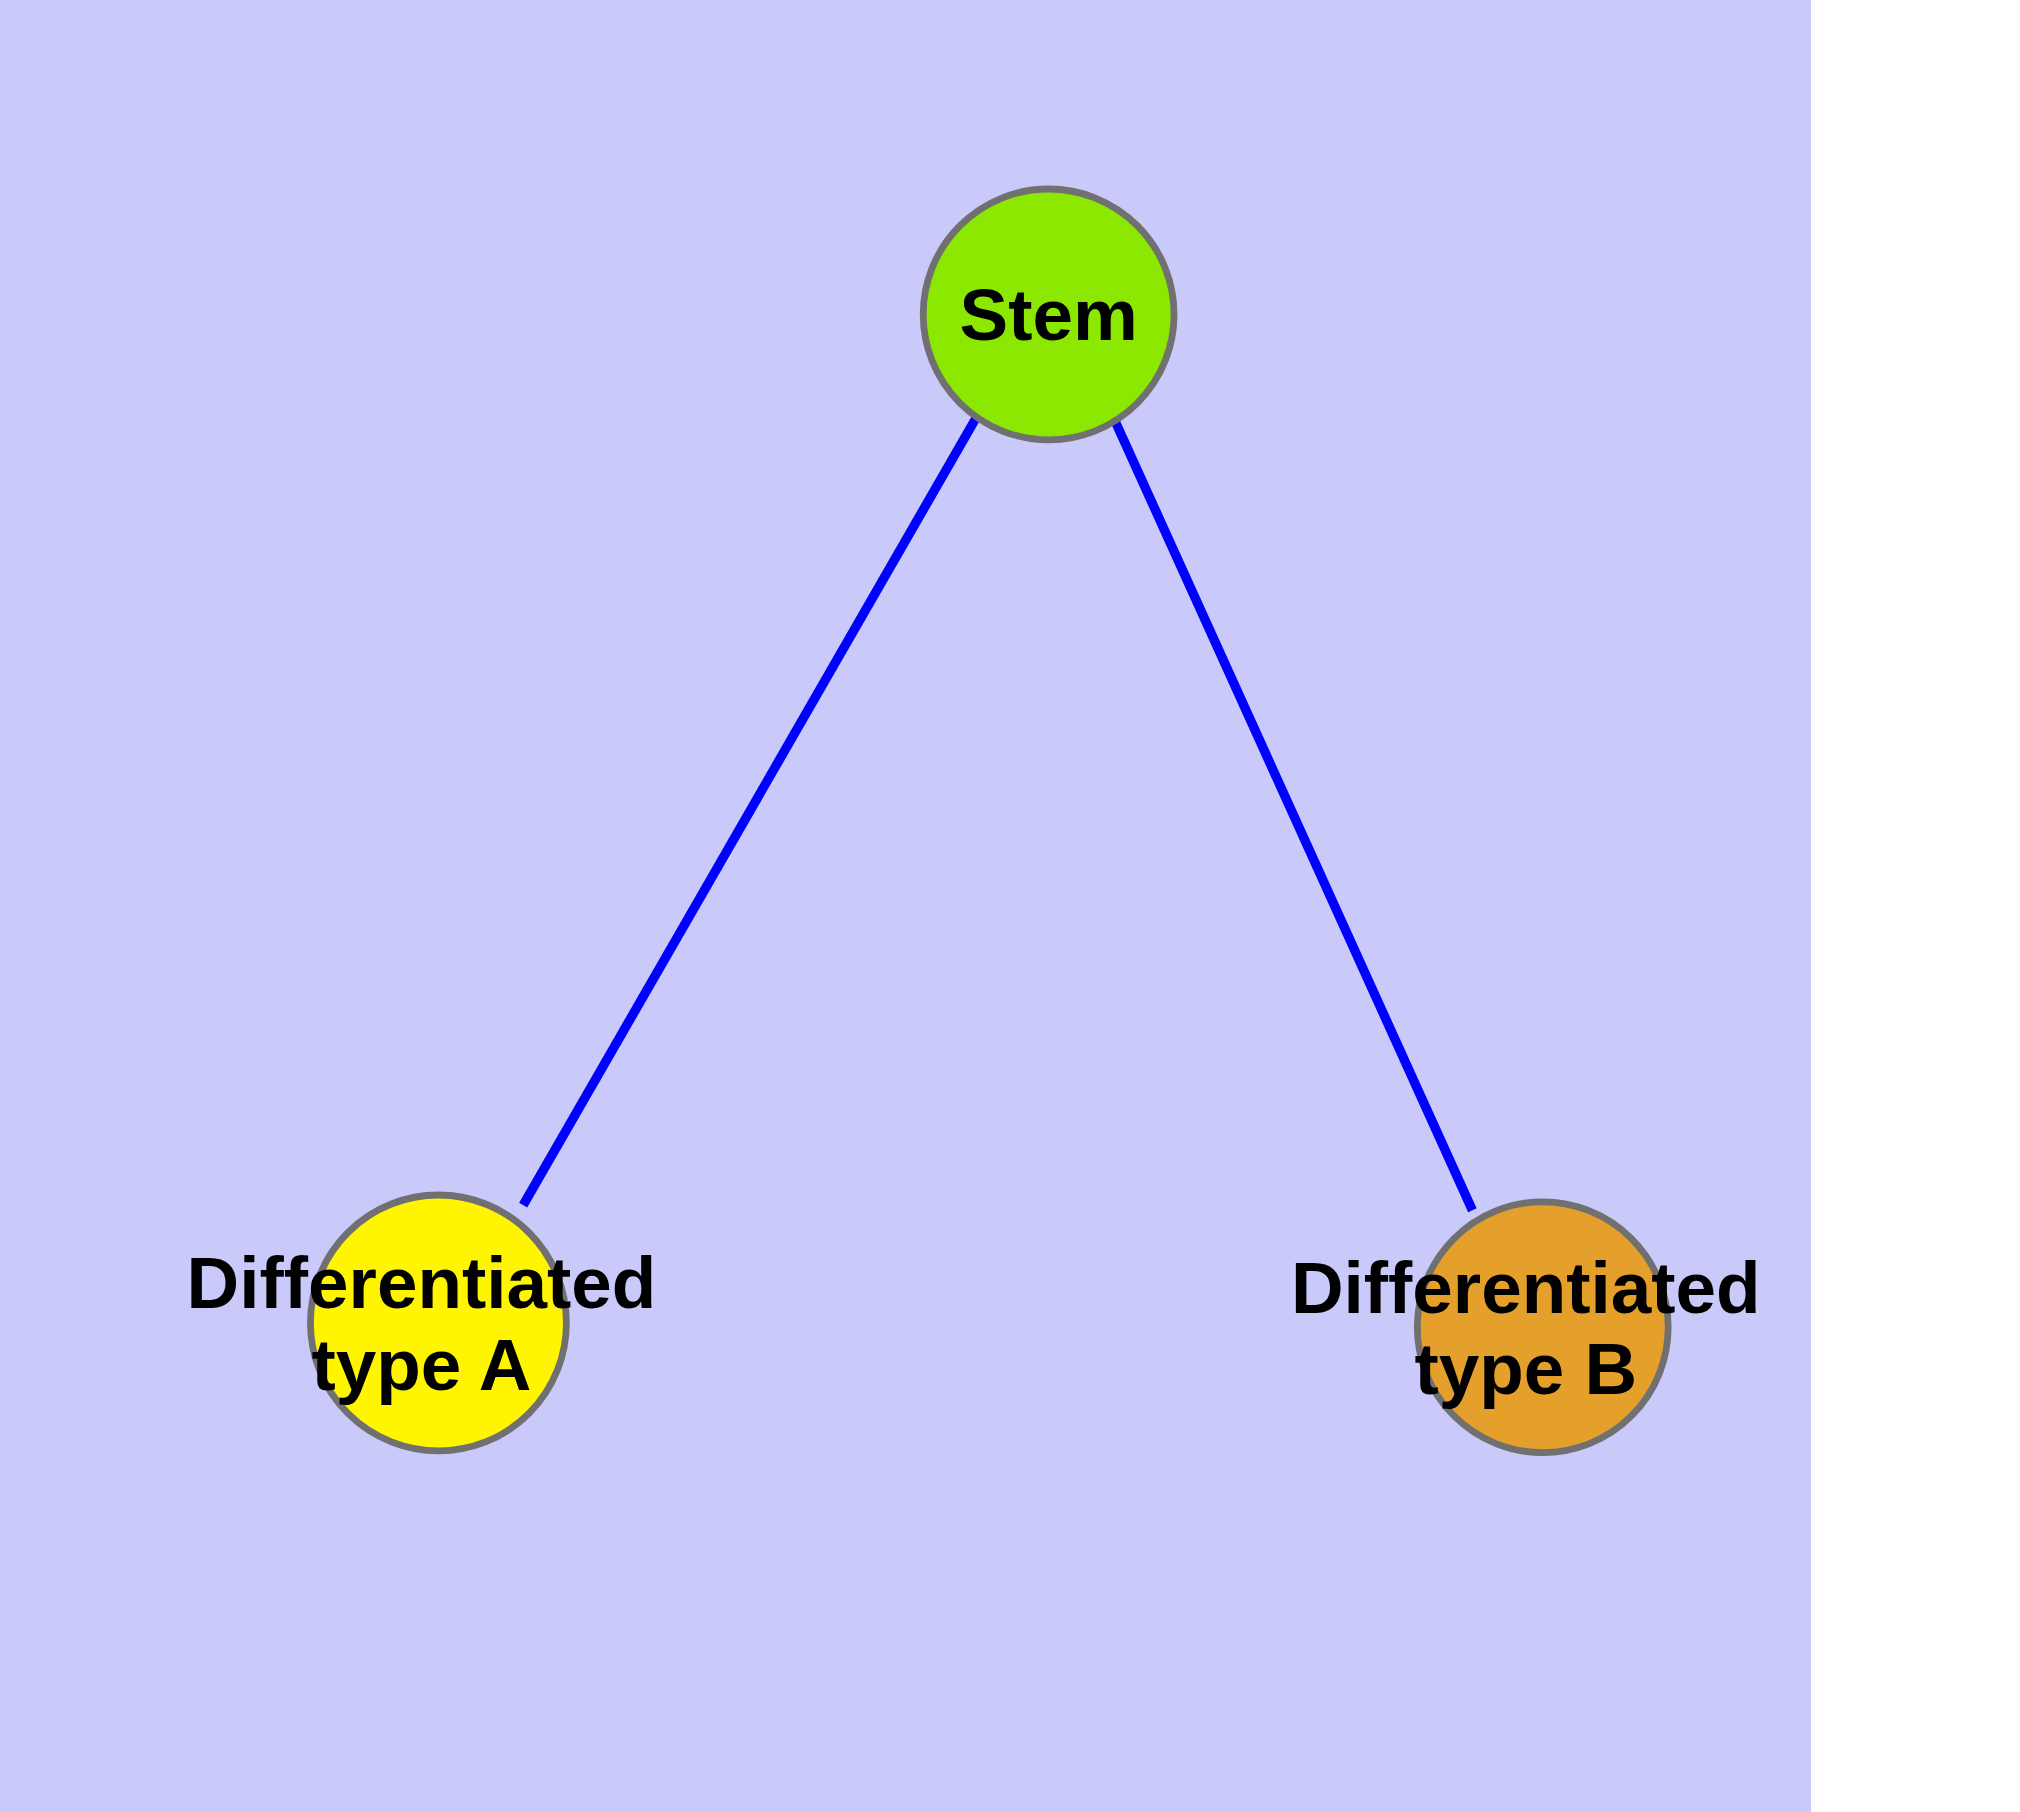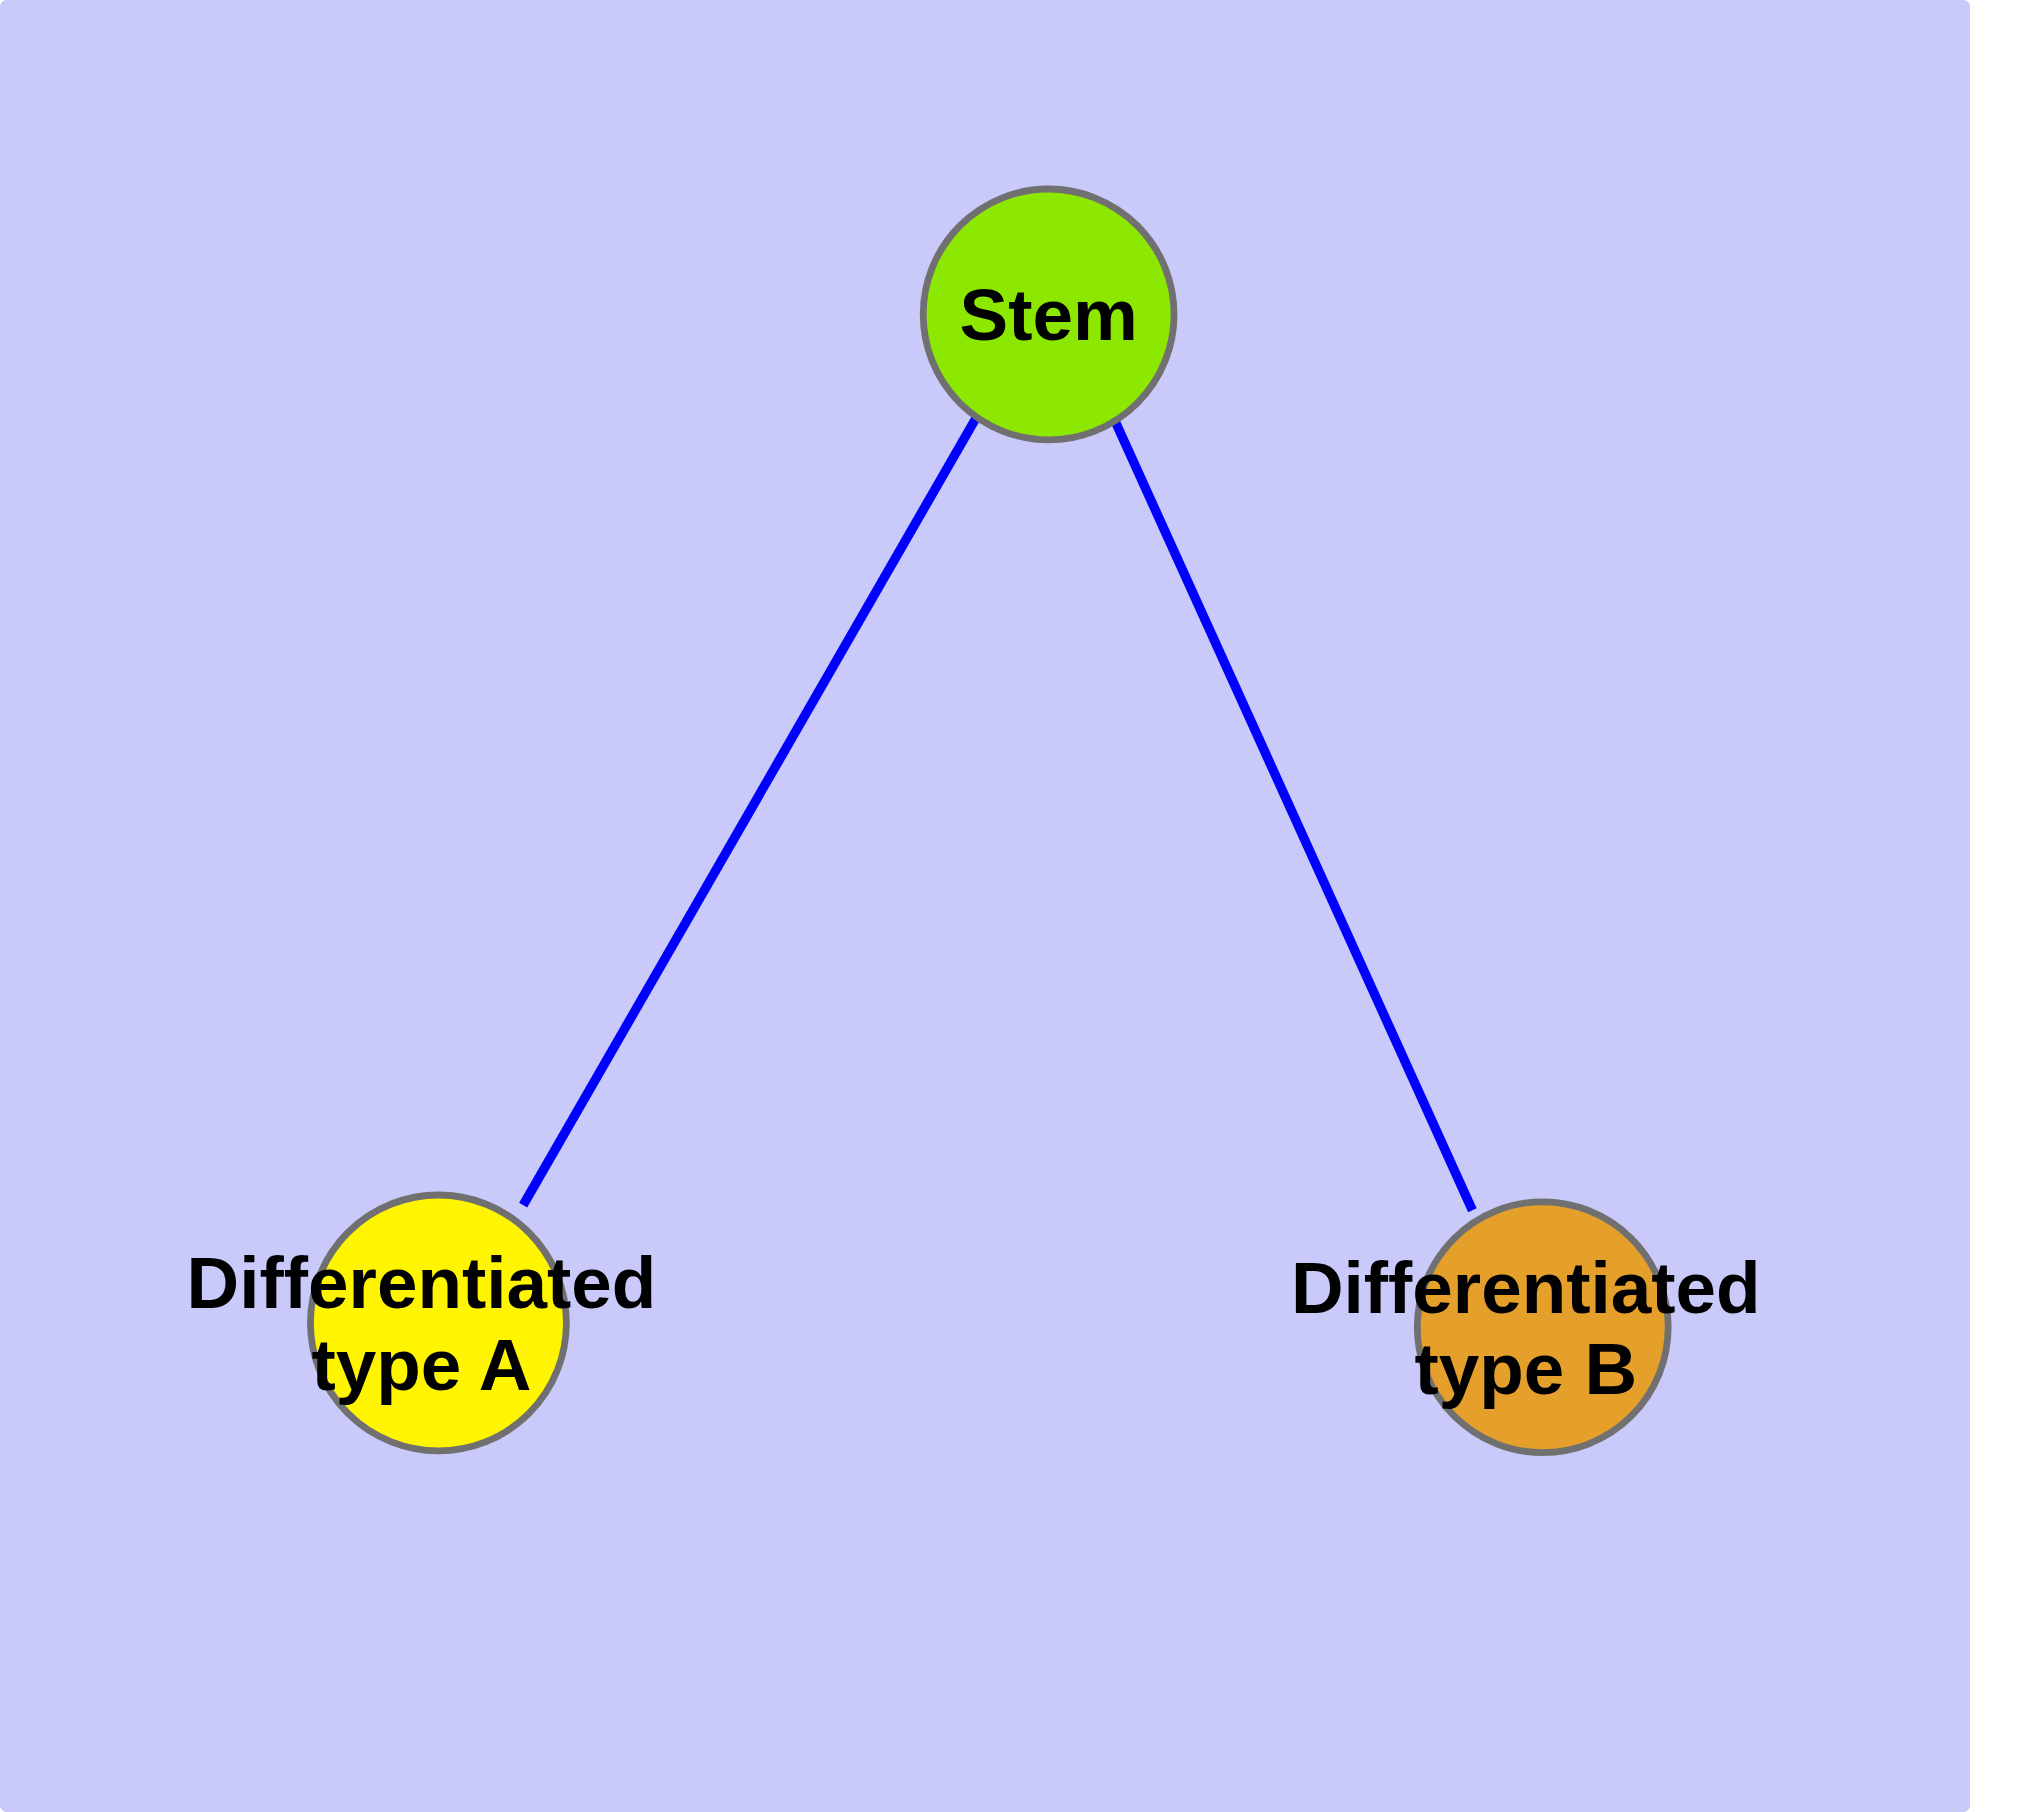--- a/index.html
+++ b/index.html
@@ -24,21 +24,21 @@
   }
   .node-label {
     font-family: "Liberation Sans", sans-serif;
     font-weight: bold;
     fill: #000000;
   }
 </style>
 </head>
 <body>
 
-<div id="canvas" style="width: 1970px; height: 1812px; background: rgb(201, 201, 250); border-radius: 7px;">
+<div id="canvas" style="width: 1811px; height: 1812px; background: rgb(201, 201, 250);">
   <svg id="graph-svg" viewBox="0 0 2384 2138" xmlns="http://www.w3.org/2000/svg" style="width: 2021px; height: 1812px;">
       <rect x="0" y="0" width="2384" height="2138" fill="#c9c9fa"></rect>
       <g>
         <line x1="1152" y1="492" x2="617" y2="1422" stroke="#0000ff" stroke-width="11" stroke-linecap="butt"></line>
         <line x1="1315" y1="496" x2="1737" y2="1428" stroke="#0000ff" stroke-width="11" stroke-linecap="butt"></line>
       </g>
       <g>
         <circle cx="1237" cy="371" r="148" fill="#8ce800" stroke="#707070" stroke-width="8"></circle>
         <circle cx="517" cy="1561" r="151" fill="#fff500" stroke="#707070" stroke-width="8"></circle>
         <circle cx="1820" cy="1566" r="148" fill="#e5a02b" stroke="#707070" stroke-width="8"></circle>

